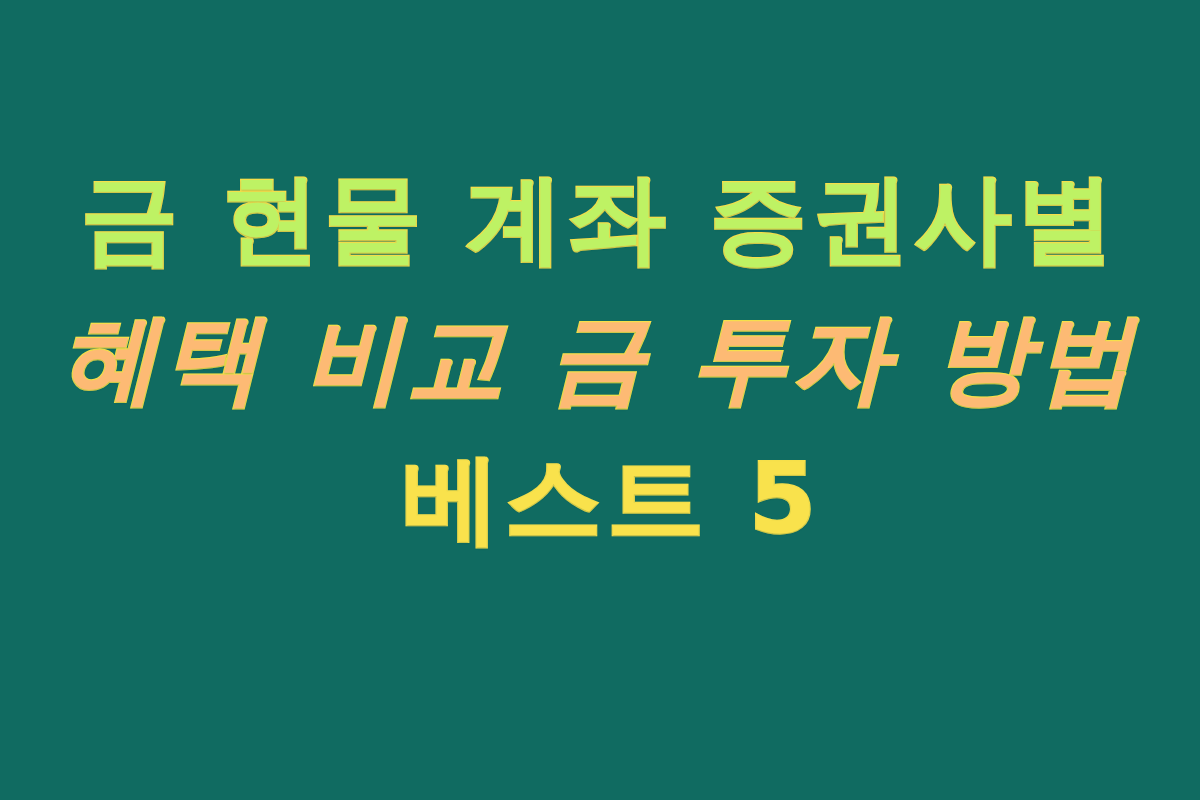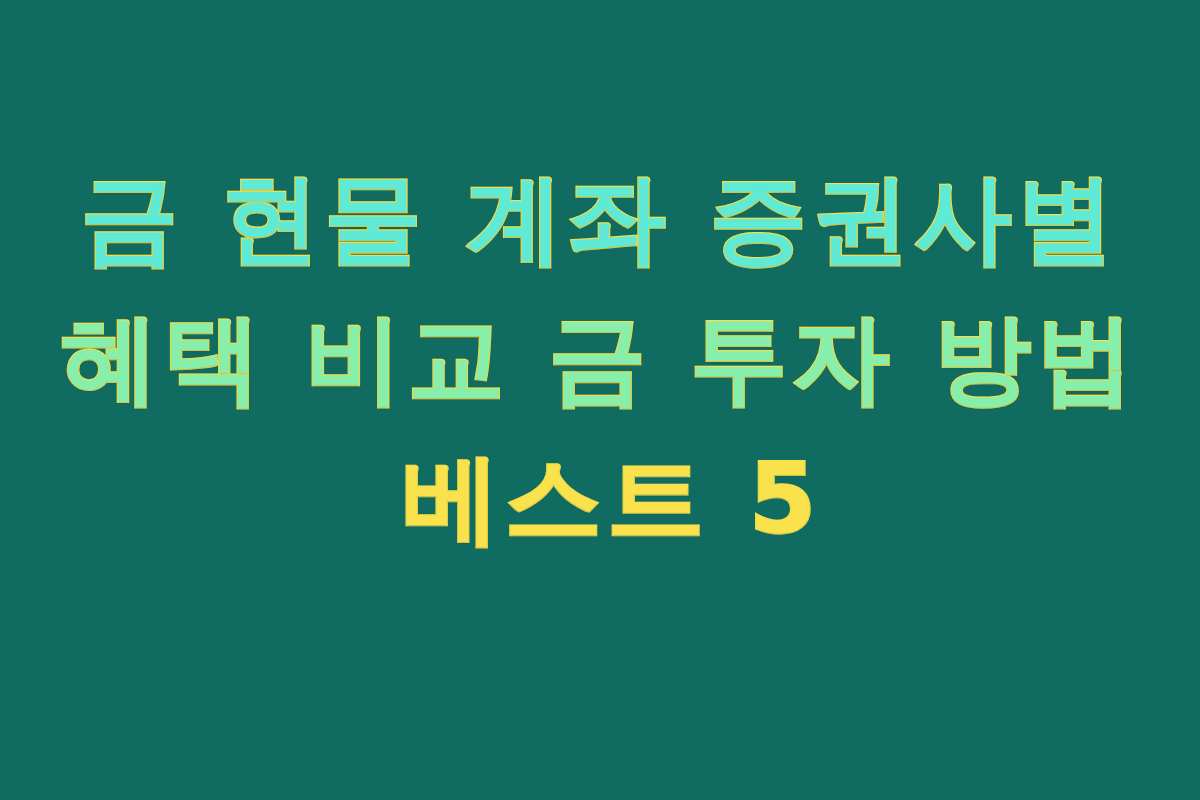--- a/index.html
+++ b/index.html
@@ -62,21 +62,21 @@
   .title-line.line-2 { font-size: 97px; }
   .title-line.line-3 { font-size: 97px; }
 </style>
 </head>
 <body>
 
 <div class="thumbnail-card" style="background: rgb(16, 107, 97);">
 
   <div class="title-block">
 
-    <span class="title-line line-1" style="color: #5eead4; -webkit-text-stroke: 2.5px rgb(249, 226, 76);">금 현물 계좌 증권사별</span>
+    <span class="title-line line-1" style="color: #bef264; -webkit-text-stroke: 2.5px rgb(249, 226, 76);">금 현물 계좌 증권사별</span>
 
-    <span class="title-line line-2" style="color: #86efac; -webkit-text-stroke: 2.5px rgb(249, 226, 76);">혜택 비교 금 투자 방법</span>
+    <span class="title-line line-2" style="color: #fdba74; font-style: italic; -webkit-text-stroke: 2.5px rgb(249, 226, 76);">혜택 비교 금 투자 방법</span>
 
     <span class="title-line line-3" style="color: rgb(249, 226, 76); padding-left: 24px; -webkit-text-stroke: 2.5px rgb(249, 226, 76);">베스트 5</span>
 
   </div>
 
 </div>
 
 </body></html>

